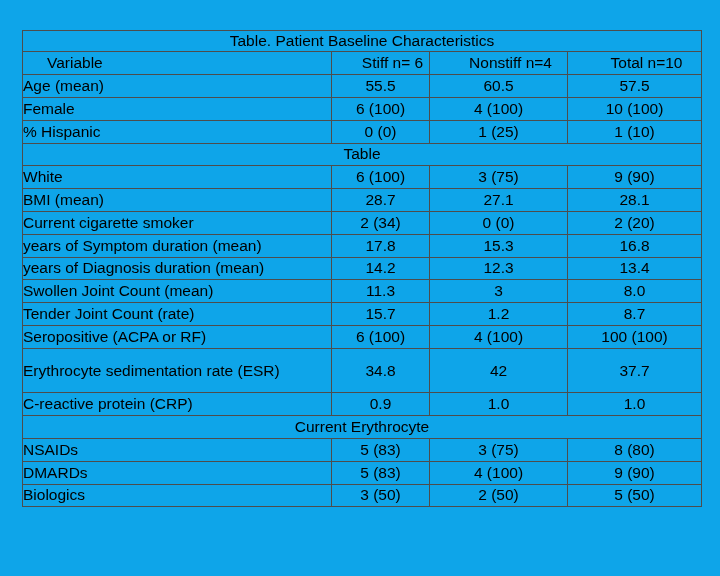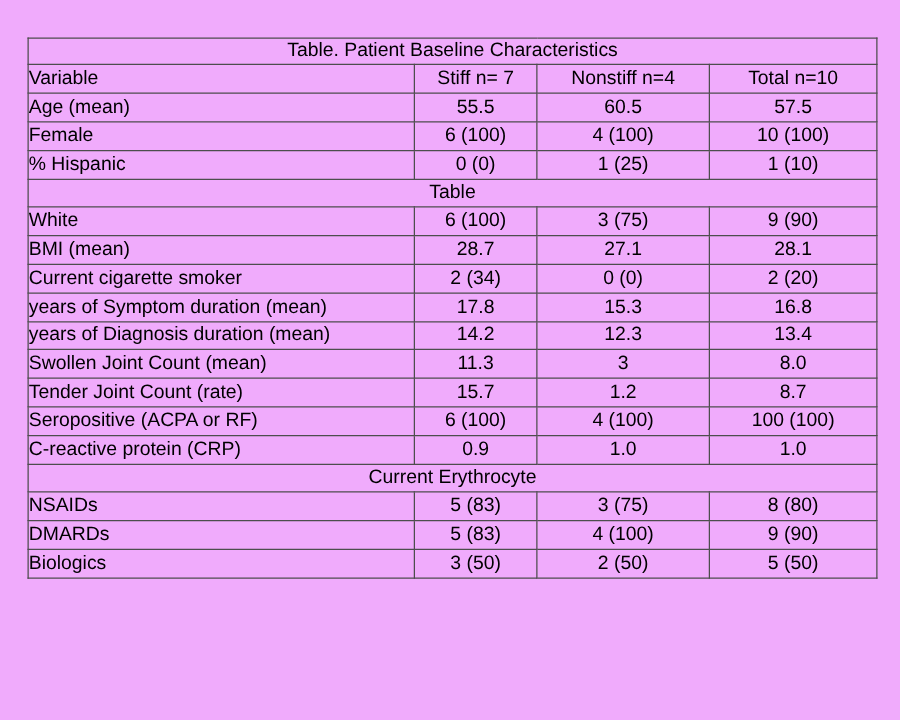--- a/index.html
+++ b/index.html
@@ -4,21 +4,21 @@
 <style>
   html, body {
     margin: 0;
     padding: 0;
     background: #ffffff;
   }
   .canvas {
     position: relative;
     width: 720px;
     height: 576px;
-    background: #f0abfc;
+    background: #0ea5e9;
     font-family: "Liberation Sans", sans-serif;
     color: #000000;
     overflow: hidden;
   }
   table.baseline {
     position: absolute;
     left: 22px;
     top: 30px;
     width: 679px;
     border-collapse: collapse;
@@ -29,21 +29,21 @@
     border: 1px solid #4d4d4d;
     font-size: 15.5px;
     line-height: 20px;
     padding: 0;
     vertical-align: middle;
     overflow: hidden;
     white-space: normal;
   }
   tr.r td       { height: 21.8px; }
   tr.r-title td { height: 20px;   }
-  tr.r-head td  { height: 22.2px; }
+  tr.r-head td  { height: 22.2px; padding-left: 24px; }
   tr.r-tall td  { height: 43.6px; }
   td.title-cell, td.section-cell {
     text-align: center;
   }
   td.label-cell {
     text-align: left;
     padding-left: 6px;
     padding-right: 4px;
   }
   td.value-cell {
@@ -60,21 +60,21 @@
       <col style="width:98px">
       <col style="width:138px">
       <col style="width:134px">
     </colgroup>
     <tbody>
       <tr class="r-title">
         <td colspan="4" class="title-cell">Table. Patient Baseline Characteristics</td>
       </tr>
       <tr class="r-head">
         <td class="label-cell">Variable</td>
-        <td class="value-cell">Stiff n= 7</td>
+        <td class="value-cell">Stiff n= 6</td>
         <td class="value-cell">Nonstiff n=4</td>
         <td class="value-cell">Total n=10</td>
       </tr>
     <tr class="r">
           <td class="label-cell">Age (mean)</td>
           <td class="value-cell">55.5</td>
           <td class="value-cell">60.5</td>
           <td class="value-cell">57.5</td>
         </tr>
         <tr class="r">
@@ -133,20 +133,26 @@
           <td class="value-cell">15.7</td>
           <td class="value-cell">1.2</td>
           <td class="value-cell">8.7</td>
         </tr>
         <tr class="r">
           <td class="label-cell">Seropositive (ACPA or RF)</td>
           <td class="value-cell">6 (100)</td>
           <td class="value-cell">4 (100)</td>
           <td class="value-cell">100 (100)</td>
         </tr>
+        <tr class="r r-tall">
+          <td class="label-cell">Erythrocyte sedimentation rate (ESR)</td>
+          <td class="value-cell">34.8</td>
+          <td class="value-cell">42</td>
+          <td class="value-cell">37.7</td>
+        </tr>
         <tr class="r">
           <td class="label-cell">C-reactive protein (CRP)</td>
           <td class="value-cell">0.9</td>
           <td class="value-cell">1.0</td>
           <td class="value-cell">1.0</td>
         </tr>
         <tr class="r">
           <td colspan="4" class="section-cell">Current Erythrocyte</td>
         </tr>
         <tr class="r">

